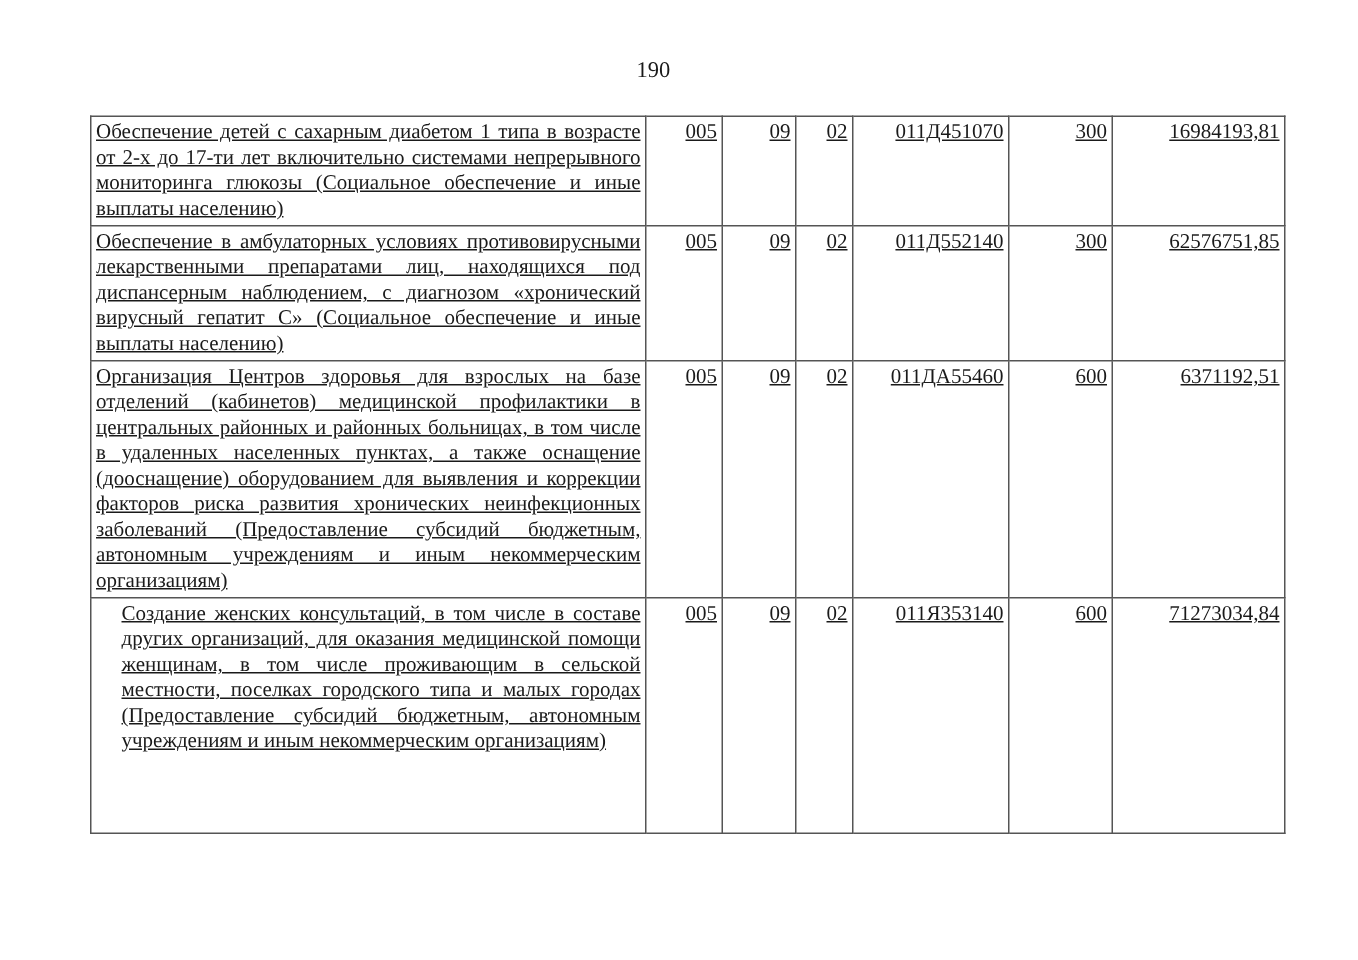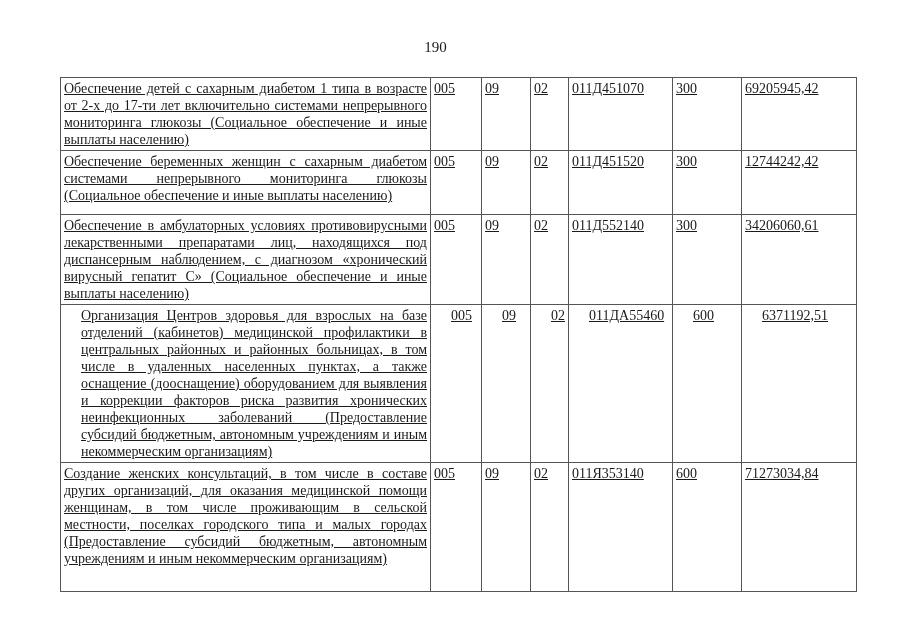--- a/index.html
+++ b/index.html
@@ -39,21 +39,21 @@
     border: 1px solid #555555;
     vertical-align: top;
     padding: 2px 3px;
     overflow: hidden;
   }
   td.desc-cell {
     text-align: justify;
     padding: 2px 4px 2px 5px;
   }
   td.num-cell {
-    text-align: left;
+    text-align: right;
   }
   
   tbody tr:nth-child(1) td { height: 67px; }
   tbody tr:nth-child(2) td { height: 59px; }
   tbody tr:nth-child(3) td { height: 80px; }
   tbody tr:nth-child(4) td { height: 152px; padding-left: 20px; }
   tbody tr:nth-child(5) td { height: 124px; }
 </style>
 </head>
 <body>
@@ -71,41 +71,32 @@
     <col style="width:115px">
   </colgroup>
   <tbody id="table-body">
   <tr>
     <td class="desc-cell">Обеспечение детей с сахарным диабетом 1 типа в возрасте от 2-х до 17-ти лет включительно системами непрерывного мониторинга глюкозы (Социальное обеспечение и иные выплаты населению)</td>
     <td class="num-cell">005</td>
     <td class="num-cell">09</td>
     <td class="num-cell">02</td>
     <td class="num-cell">011Д451070</td>
     <td class="num-cell">300</td>
-    <td class="num-cell">69205945,42</td>
+    <td class="num-cell">16984193,81</td>
   </tr>
 
-  <tr>
-    <td class="desc-cell">Обеспечение беременных женщин с сахарным диабетом системами непрерывного мониторинга глюкозы (Социальное обеспечение и иные выплаты населению)</td>
-    <td class="num-cell">005</td>
-    <td class="num-cell">09</td>
-    <td class="num-cell">02</td>
-    <td class="num-cell">011Д451520</td>
-    <td class="num-cell">300</td>
-    <td class="num-cell">12744242,42</td>
-  </tr>
 
   <tr>
     <td class="desc-cell">Обеспечение в амбулаторных условиях противовирусными лекарственными препаратами лиц, находящихся под диспансерным наблюдением, с диагнозом «хронический вирусный гепатит С» (Социальное обеспечение и иные выплаты населению)</td>
     <td class="num-cell">005</td>
     <td class="num-cell">09</td>
     <td class="num-cell">02</td>
     <td class="num-cell">011Д552140</td>
     <td class="num-cell">300</td>
-    <td class="num-cell">34206060,61</td>
+    <td class="num-cell">62576751,85</td>
   </tr>
 
   <tr>
     <td class="desc-cell">Организация Центров здоровья для взрослых на базе отделений (кабинетов) медицинской профилактики в центральных районных и районных больницах, в том числе в удаленных населенных пунктах, а также оснащение (дооснащение) оборудованием для выявления и коррекции факторов риска развития хронических неинфекционных заболеваний (Предоставление субсидий бюджетным, автономным учреждениям и иным некоммерческим организациям)</td>
     <td class="num-cell">005</td>
     <td class="num-cell">09</td>
     <td class="num-cell">02</td>
     <td class="num-cell">011ДА55460</td>
     <td class="num-cell">600</td>
     <td class="num-cell">6371192,51</td>

